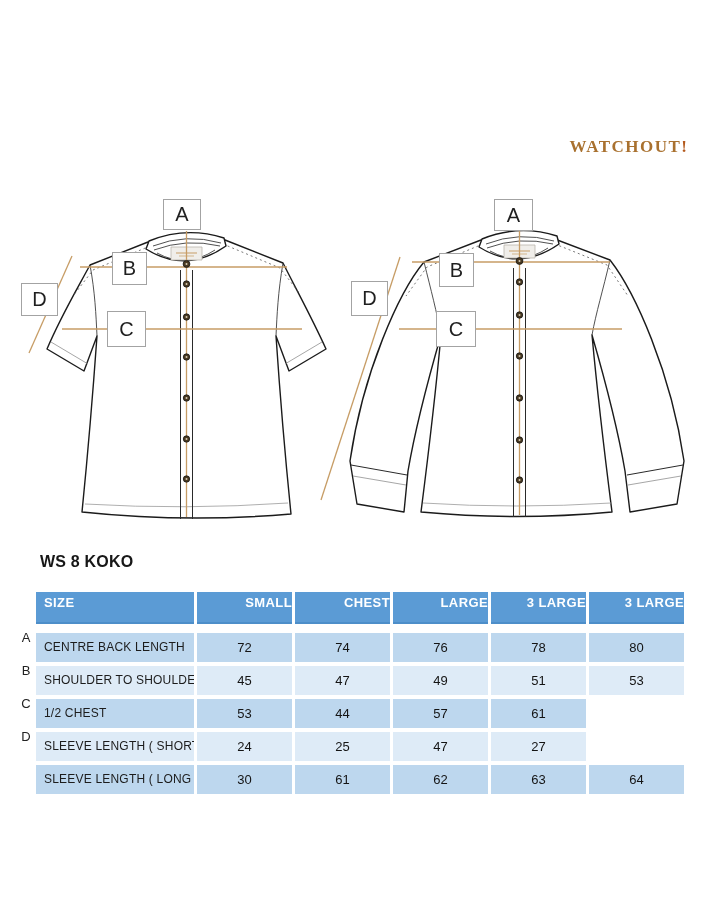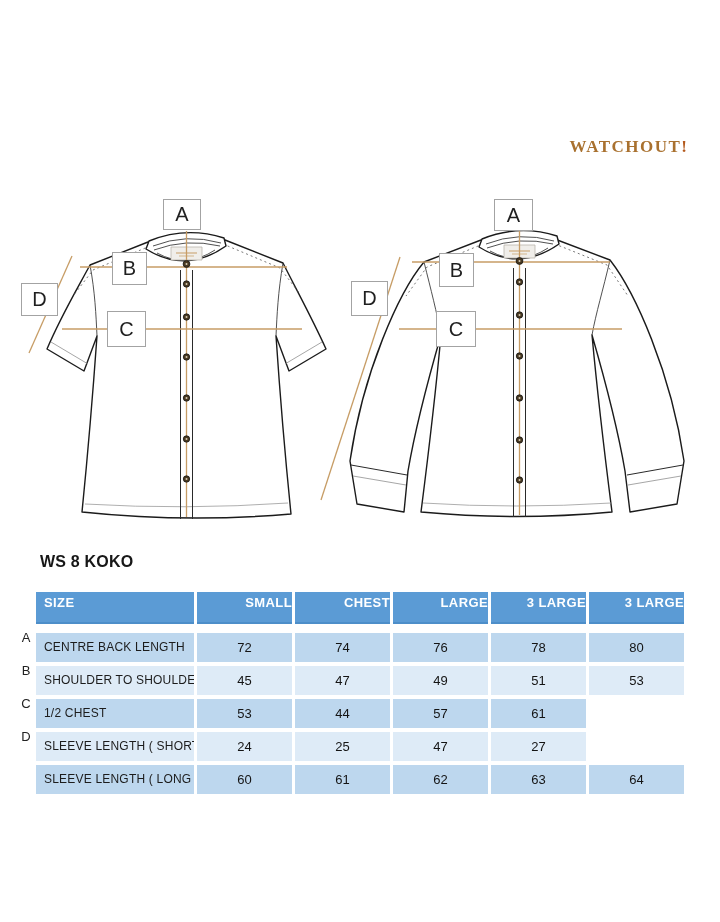--- a/index.html
+++ b/index.html
@@ -259,21 +259,21 @@
     <div class="t-row t-body-row even">
       <div class="cell first">SLEEVE LENGTH ( SHORT )</div>
       <div class="cell">24</div>
       <div class="cell">25</div>
       <div class="cell">47</div>
       <div class="cell">27</div>
     </div>
 
     <div class="t-row t-body-row odd">
       <div class="cell first">SLEEVE LENGTH ( LONG )</div>
-      <div class="cell">60</div>
+      <div class="cell">30</div>
       <div class="cell">61</div>
       <div class="cell">62</div>
       <div class="cell">63</div>
       <div class="cell">64</div>
     </div>
   </div>
 
 </div>
 
 </body></html>

